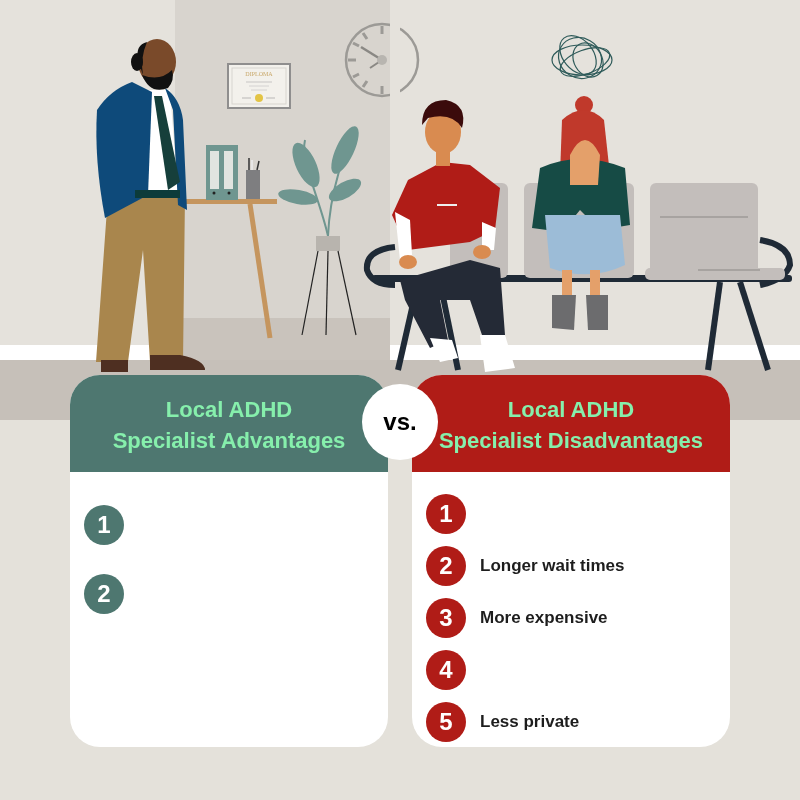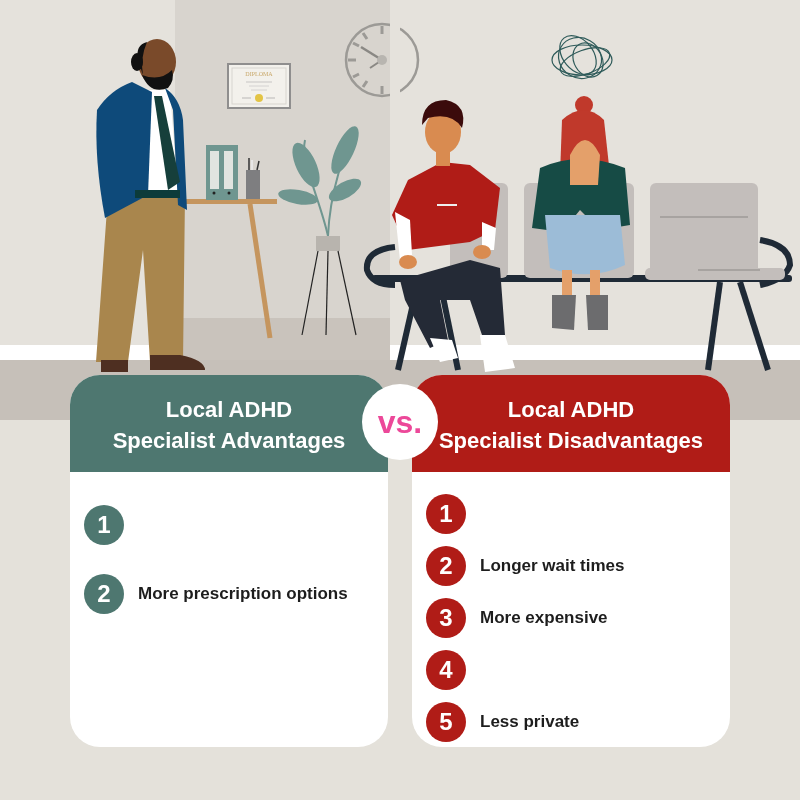--- a/index.html
+++ b/index.html
@@ -13,37 +13,37 @@
   .wall-right { position: absolute; left: 390px; top: 0; width: 410px; height: 345px; background: #e5e2dc; }
   .baseboard { position: absolute; left: 0; top: 345px; width: 800px; height: 15px; background: #ffffff; }
   .baseboard-gap { position: absolute; left: 175px; top: 345px; width: 215px; height: 15px; background: #c9c3bc; }
   .floor { position: absolute; left: 0; top: 360px; width: 800px; height: 60px; background: #c6c0b9; }
 
   .svg-layer { position: absolute; left: 0; top: 0; }
 
   .card { position: absolute; top: 375px; width: 318px; height: 372px; background: #ffffff; border-radius: 30px; overflow: hidden; }
   .card.left { left: 70px; }
   .card.right { left: 412px; }
-  .card-header { height: 97px; display: flex; align-items: center; justify-content: center; text-align: center; color: #ffffff; font-weight: bold; font-size: 22px; line-height: 31px; padding-top: 2px; }
+  .card-header { height: 97px; display: flex; align-items: center; justify-content: center; text-align: center; color: #86efac; font-weight: bold; font-size: 22px; line-height: 31px; padding-top: 2px; }
   .card.left .card-header { background: #4e7770; }
   .card.right .card-header { background: #b01c17; }
   .card-header .title { display: block; }
 
   .list { list-style: none; }
   .card.left .list { padding-top: 18px; }
   .card.right .list { padding-top: 16px; }
   .item { display: flex; align-items: center; padding-left: 14px; }
   .card.left .item { height: 69px; }
   .card.right .item { height: 52px; }
   .num { width: 40px; height: 40px; border-radius: 50%; color: #fff; font-weight: bold; font-size: 24px; display: flex; align-items: center; justify-content: center; flex: 0 0 40px; }
   .card.left .num { background: #4e7770; }
   .card.right .num { background: #b01c17; }
   .label { margin-left: 14px; font-size: 17px; font-weight: bold; color: #1d1d1d; }
 
-  .vs { position: absolute; left: 362px; top: 384px; width: 76px; height: 76px; border-radius: 50%; background: #ffffff; display: flex; align-items: center; justify-content: center; font-weight: bold; font-size: 32px; color: #ec4899; }
+  .vs { position: absolute; left: 362px; top: 384px; width: 76px; height: 76px; border-radius: 50%; background: #ffffff; display: flex; align-items: center; justify-content: center; font-weight: bold; font-size: 24px; color: #000000; }
 </style>
 </head>
 <body>
 
 <div class="scene">
   <div class="wall-left"></div>
   <div class="wall-room"></div>
   <div class="room-floor"></div>
   <div class="wall-right"></div>
   <div class="baseboard"></div>
@@ -193,21 +193,20 @@
       <span class="title">Local ADHD</span>
       <span class="title">Specialist Advantages</span>
     </div>
   </div>
   <ul class="list">
     <li class="item">
       <span class="num">1</span>
     </li>
     <li class="item">
       <span class="num">2</span>
-      <span class="label">More prescription options</span>
     </li>
   </ul>
 </section>
 
 <section class="card right">
   <div class="card-header">
     <div>
       <span class="title">Local ADHD</span>
       <span class="title">Specialist Disadvantages</span>
     </div>

